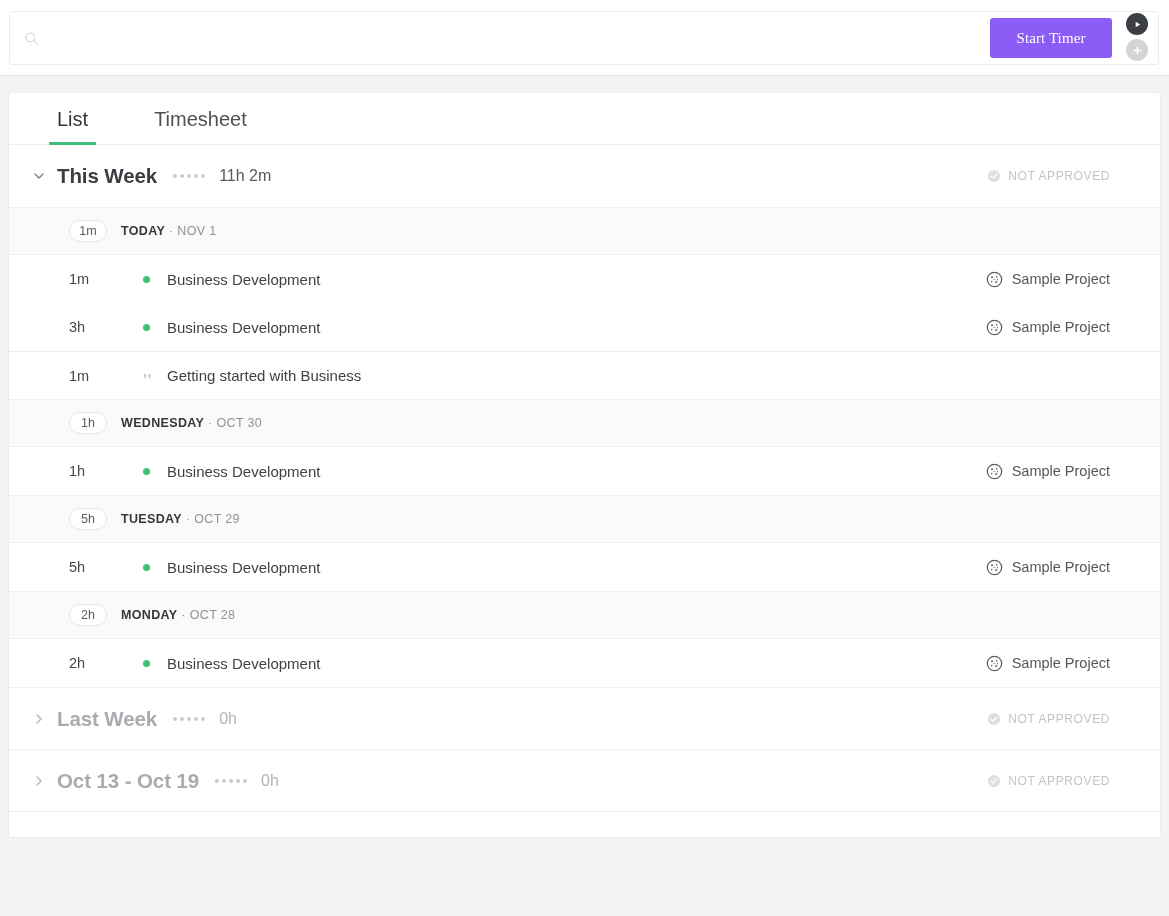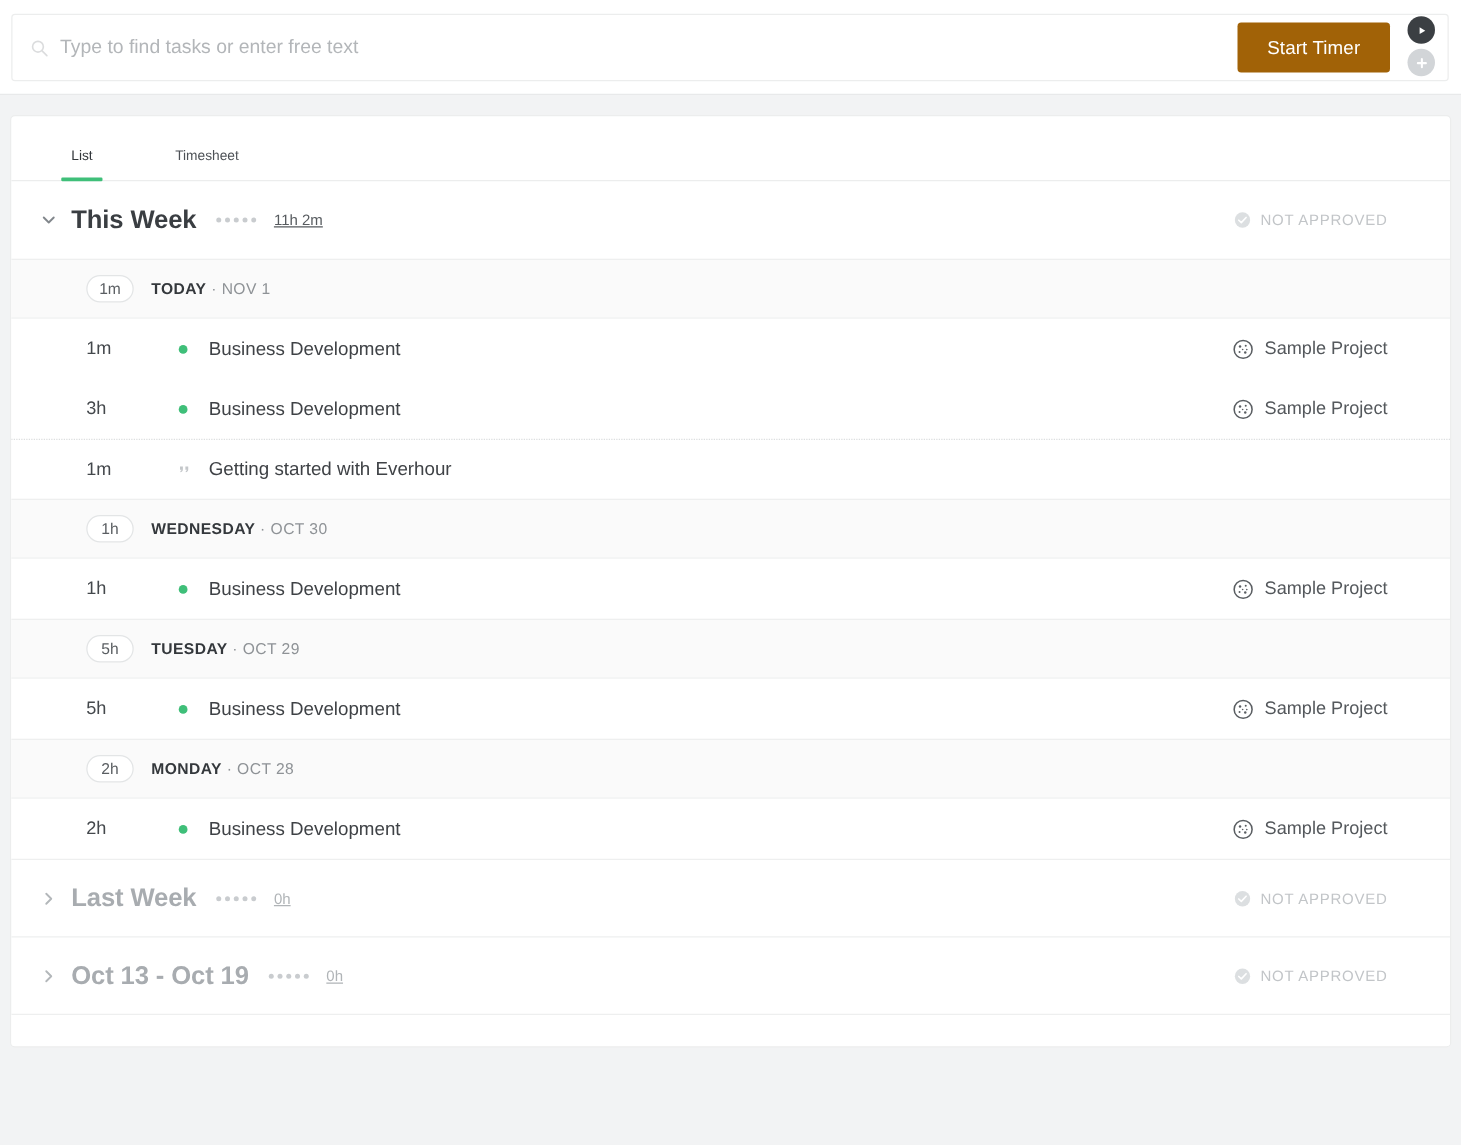--- a/index.html
+++ b/index.html
@@ -47,26 +47,26 @@
     font-family: "Liberation Sans", sans-serif;
   }
   .search-input::placeholder { color: #b3b6b9; }
 
   .start-timer-btn {
     position: absolute;
     right: 57px;
     top: 18px;
     width: 122px;
     height: 40px;
-    background: #a16207;
+    background: #8b5cf6;
     color: #ffffff;
     border: 0;
     border-radius: 3px;
     font-size: 15px;
-    font-family: Liberation Sans, sans-serif;
+    font-family: Liberation Serif, serif;
     cursor: pointer;
     letter-spacing: .1px;
   }
 
   .mini-btns {
     position: absolute;
     right: 19px;
     top: 13px;
     width: 26px;
     display: flex;
@@ -95,21 +95,21 @@
 
   .tabs {
     display: flex;
     align-items: flex-end;
     height: 52px;
     padding-left: 40px;
     border-bottom: 1px solid #eceded;
   }
   .tab {
     position: relative;
-    font-size: 11px;
+    font-size: 20px;
     color: #4d5156;
     padding: 0 8px 13px 8px;
     margin-right: 50px;
     cursor: pointer;
   }
   .tab.active { color: #32363a; }
   .tab.active:after {
     content: "";
     position: absolute;
     left: 0; right: 0; bottom: -1px;
@@ -136,21 +136,21 @@
     font-size: 20.5px;
     color: #3a3e42;
     font-weight: bold;
     letter-spacing: -.1px;
   }
   .week-header.collapsed .week-title { color: #a8acb0; }
   .dots {
     display: flex; gap: 3px; margin: 0 14px 0 16px;
   }
   .dots i { width: 4px; height: 4px; border-radius: 50%; background: #c9cccf; display: block; }
-  .week-total { font-size: 12px; color: #575b5f; text-decoration: underline; }
+  .week-total { font-size: 16px; color: #575b5f; }
   .week-header.collapsed .week-total { color: #b0b4b7; }
   .week-approval {
     margin-left: auto;
     display: flex;
     align-items: center;
     gap: 7px;
     font-size: 12px;
     letter-spacing: .6px;
     color: #c2c5c8;
   }
@@ -224,21 +224,20 @@
 <body>
 
 <div class="topbar">
   <div class="search-wrap">
     <span class="search-icon">
       <svg viewBox="0 0 16 16" fill="none" stroke="#b0b3b6" stroke-width="1.4">
         <circle cx="6.8" cy="6.8" r="4.6"></circle>
           <line x1="10.3" y1="10.3" x2="14.4" y2="14.4" stroke-linecap="round"></line>
       </svg>
     </span>
-    <input class="search-input" type="text" placeholder="Type to find tasks or enter free text" style="">
   </div>
 
   <button class="start-timer-btn">Start Timer</button>
 
   <div class="mini-btns">
     <span class="mini-btn play">
       <svg width="9" height="9" viewBox="0 0 10 10">
           <polygon points="3,2 8,5 3,8" fill="#ffffff"></polygon>
         </svg>
     </span>
@@ -337,21 +336,21 @@
   <div class="task-row dotted-top">
     <span class="task-dur">1m</span>
     <span class="task-mark">
       <span class="quote-icon">
         <svg viewBox="0 0 12 12" fill="#c4c7ca">
           <path d="M1 2.2h2.3v2.1c0 1.4-.7 2.2-2 2.5v-1c.6-.2.9-.6.9-1.1H1z"></path>
           <path d="M5.3 2.2h2.3v2.1c0 1.4-.7 2.2-2 2.5v-1c.6-.2.9-.6.9-1.1H5.3z"></path>
         </svg>
       </span>
     </span>
-    <span class="task-name">Getting started with Everhour</span>
+    <span class="task-name">Getting started with Business</span>
   </div>
 
   <div class="day-row">
     <span class="pill">1h</span>
     <span class="day-label">
       <b>WEDNESDAY</b>
       <span>· OCT 30</span>
     </span>
   </div>
   <div class="task-row">

